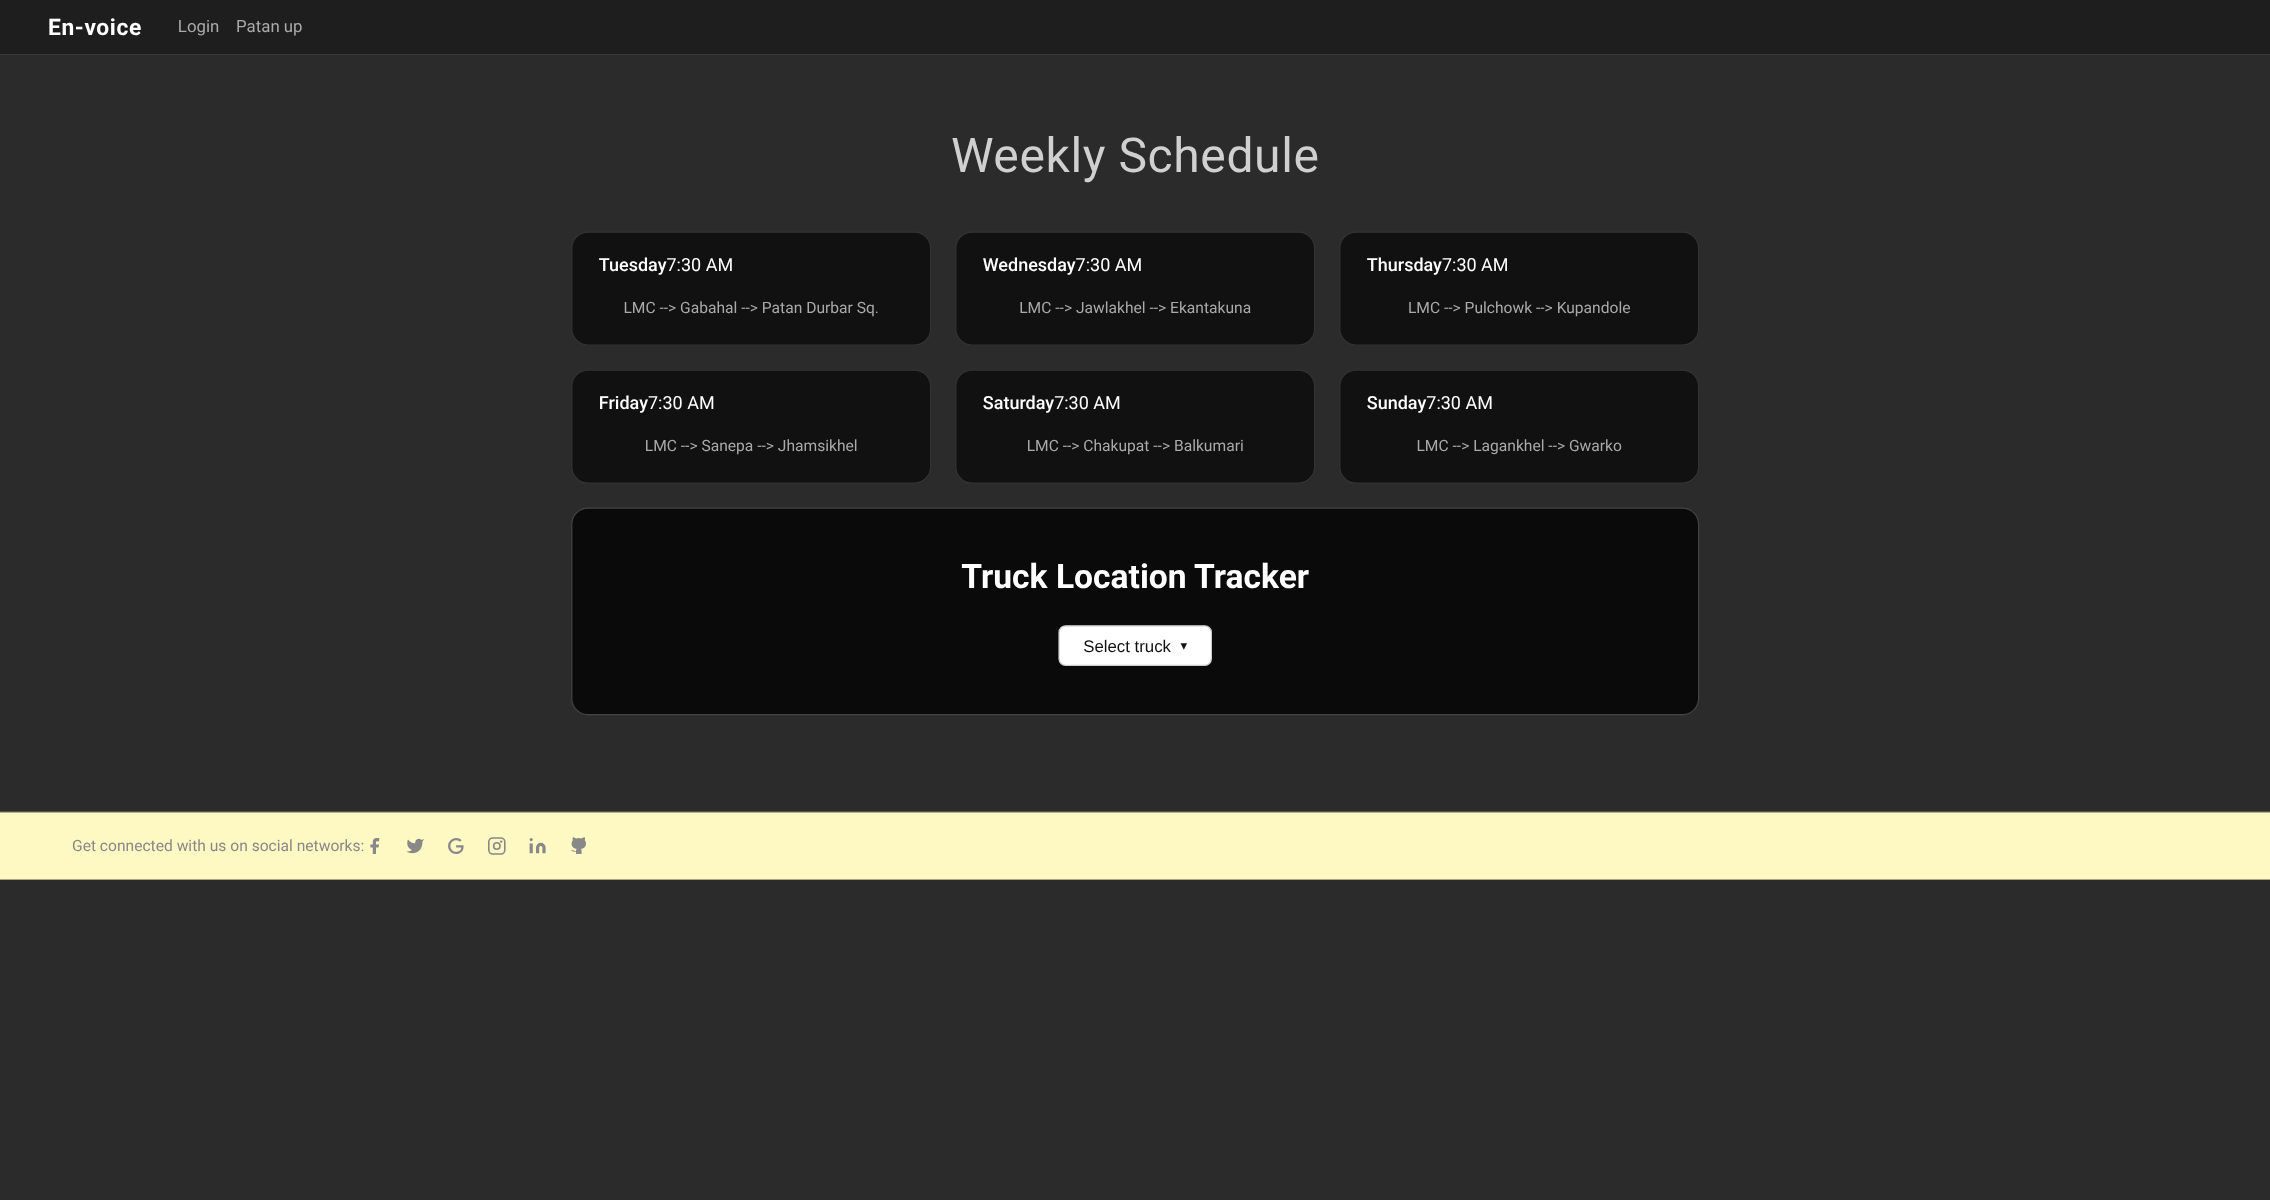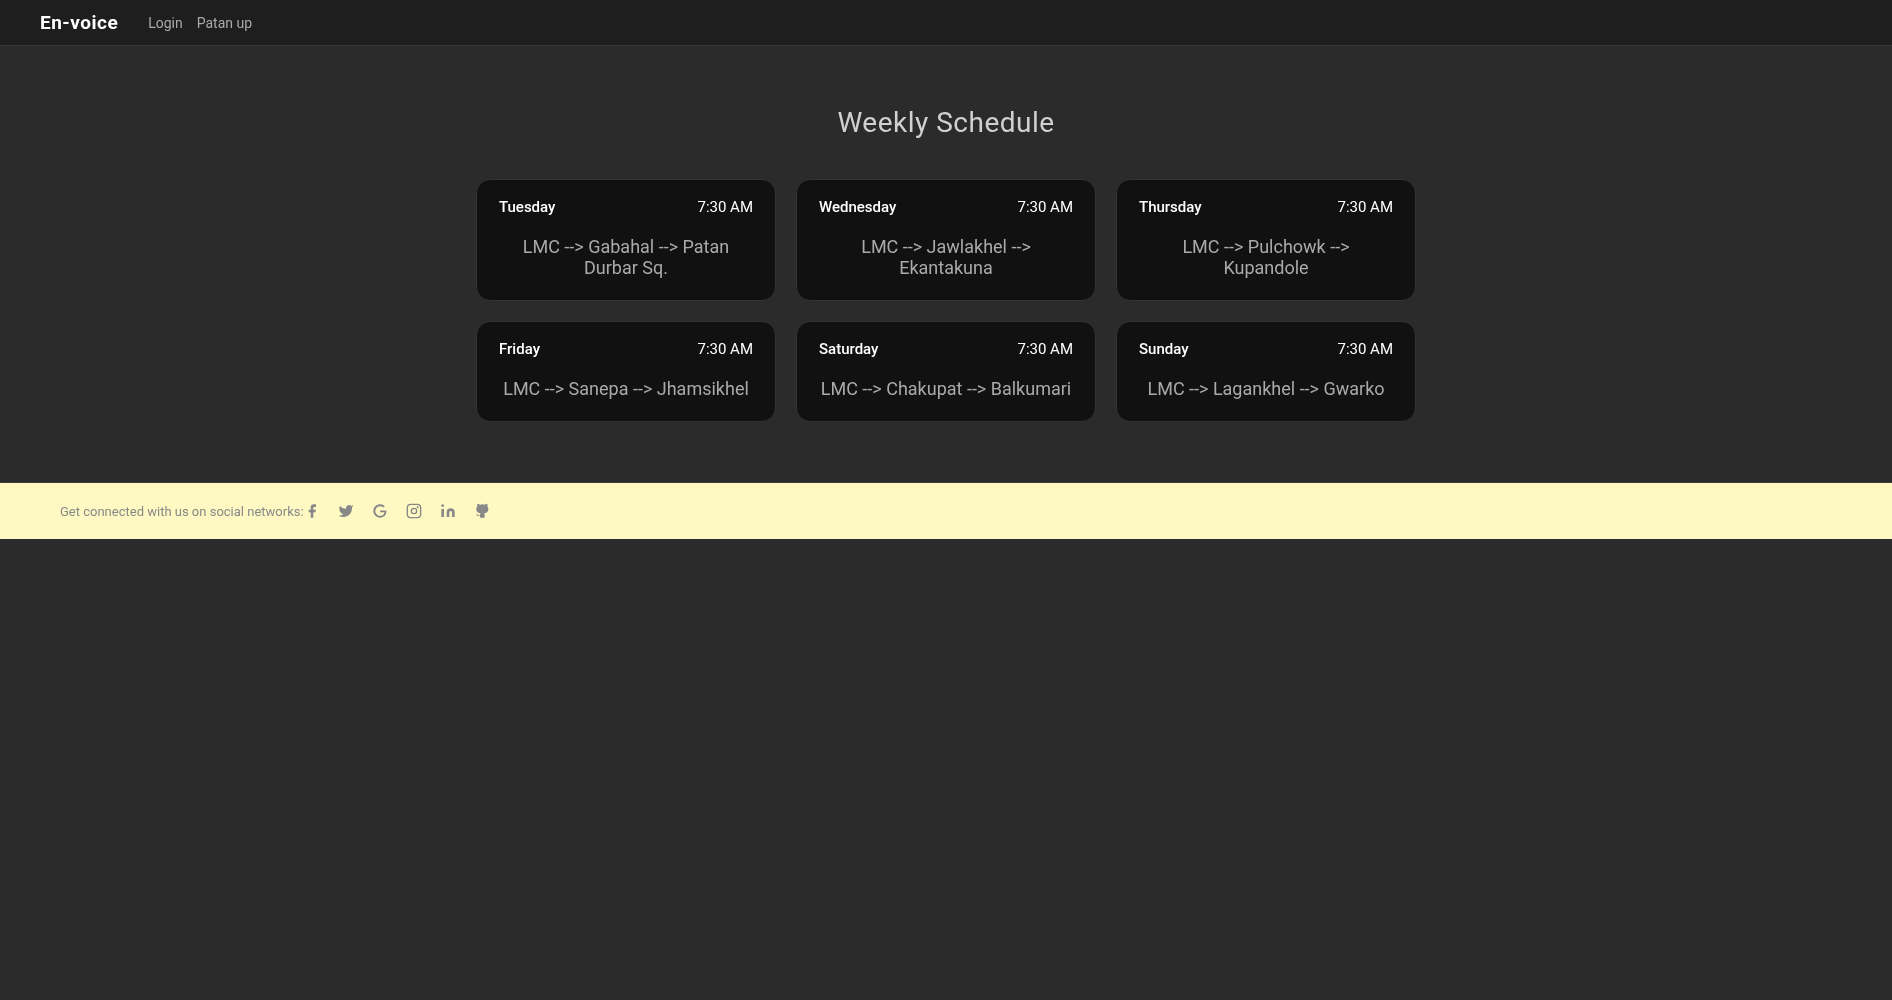--- a/index.html
+++ b/index.html
@@ -64,55 +64,53 @@
 
     
     .main-content {
       max-width: 980px;
       margin: 0 auto;
       padding: 60px 20px 40px;
     }
 
     .page-title {
       text-align: center;
-      font-size: 28px;
+      font-size: 40px;
       font-weight: 400;
       color: #d0d0d0;
       margin-bottom: 40px;
       letter-spacing: 0.5px;
     }
 
     .schedule-card {
       background-color: #111111;
       border-radius: 14px;
       padding: 18px 22px 22px;
       border: 1px solid #333333;
     }
 
     .card-header {
       display: flex;
-      justify-content: space-between;
       align-items: center;
       margin-bottom: 20px;
-      gap: 36px;
     }
 
     .card-day {
       font-size: 15px;
       font-weight: 500;
       color: #ffffff;
     }
 
     .card-time {
       font-size: 15px;
       color: #ffffff;
     }
 
     .card-route {
-      font-size: 18px;
+      font-size: 13px;
       color: #aaaaaa;
       text-align: center;
     }
 
     
     .tracker-section {
       background-color: #0a0a0a;
       border-radius: 14px;
       border: 1px solid #444444;
       padding: 40px 30px;
@@ -251,20 +249,27 @@
 
     <div class="schedule-card">
       <div class="card-header">
         <span class="card-day">Sunday</span>
         <span class="card-time">7:30 AM</span>
       </div>
       <div class="card-route">LMC --&gt; Lagankhel --&gt; Gwarko</div>
     </div>
   </div>
 
+  <div class="tracker-section">
+    <h2 class="tracker-title">Truck Location Tracker</h2>
+    <button class="select-truck-btn">
+      <span>Select truck</span>
+      <span class="chevron">▾</span>
+    </button>
+  </div>
 
 </div>
 
 <footer class="footer">
   <span class="footer-text">Get connected with us on social networks:</span>
   <div class="social-icons">
 
     <a class="social-icon" href="#">
       <svg viewBox="0 0 24 24" xmlns="http://www.w3.org/2000/svg">
         <path d="M18 2h-3a5 5 0 0 0-5 5v3H7v4h3v8h4v-8h3l1-4h-4V7a1 1 0 0 1 1-1h3z"></path>

